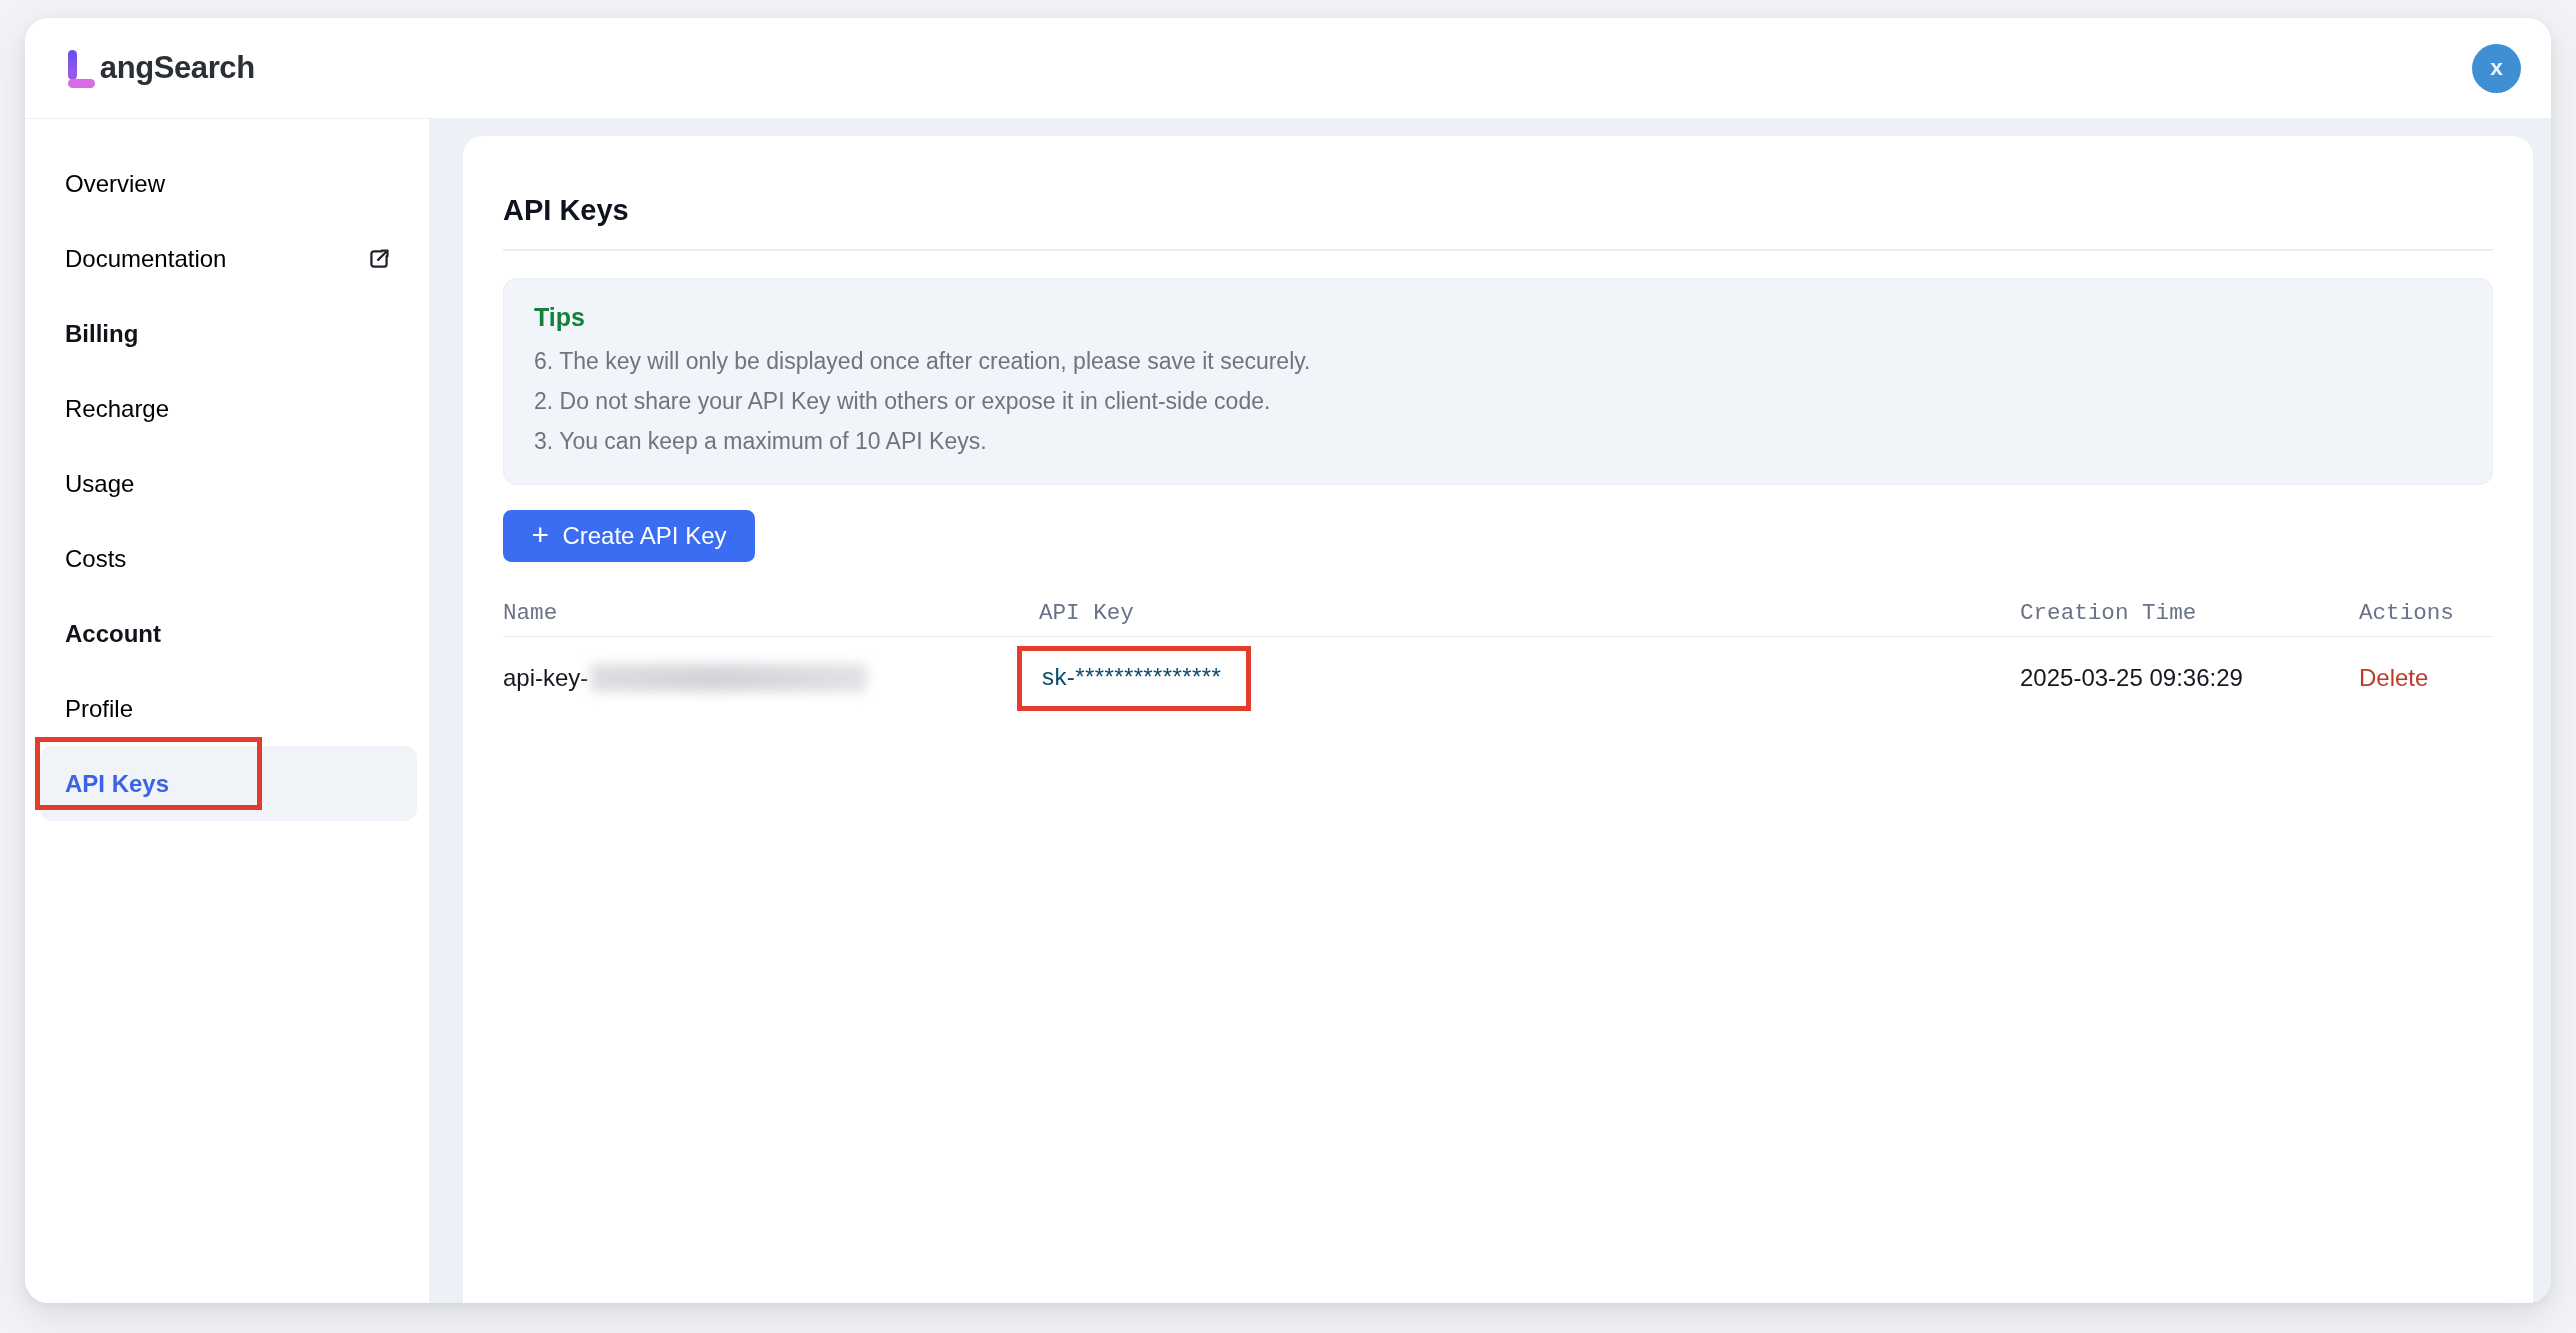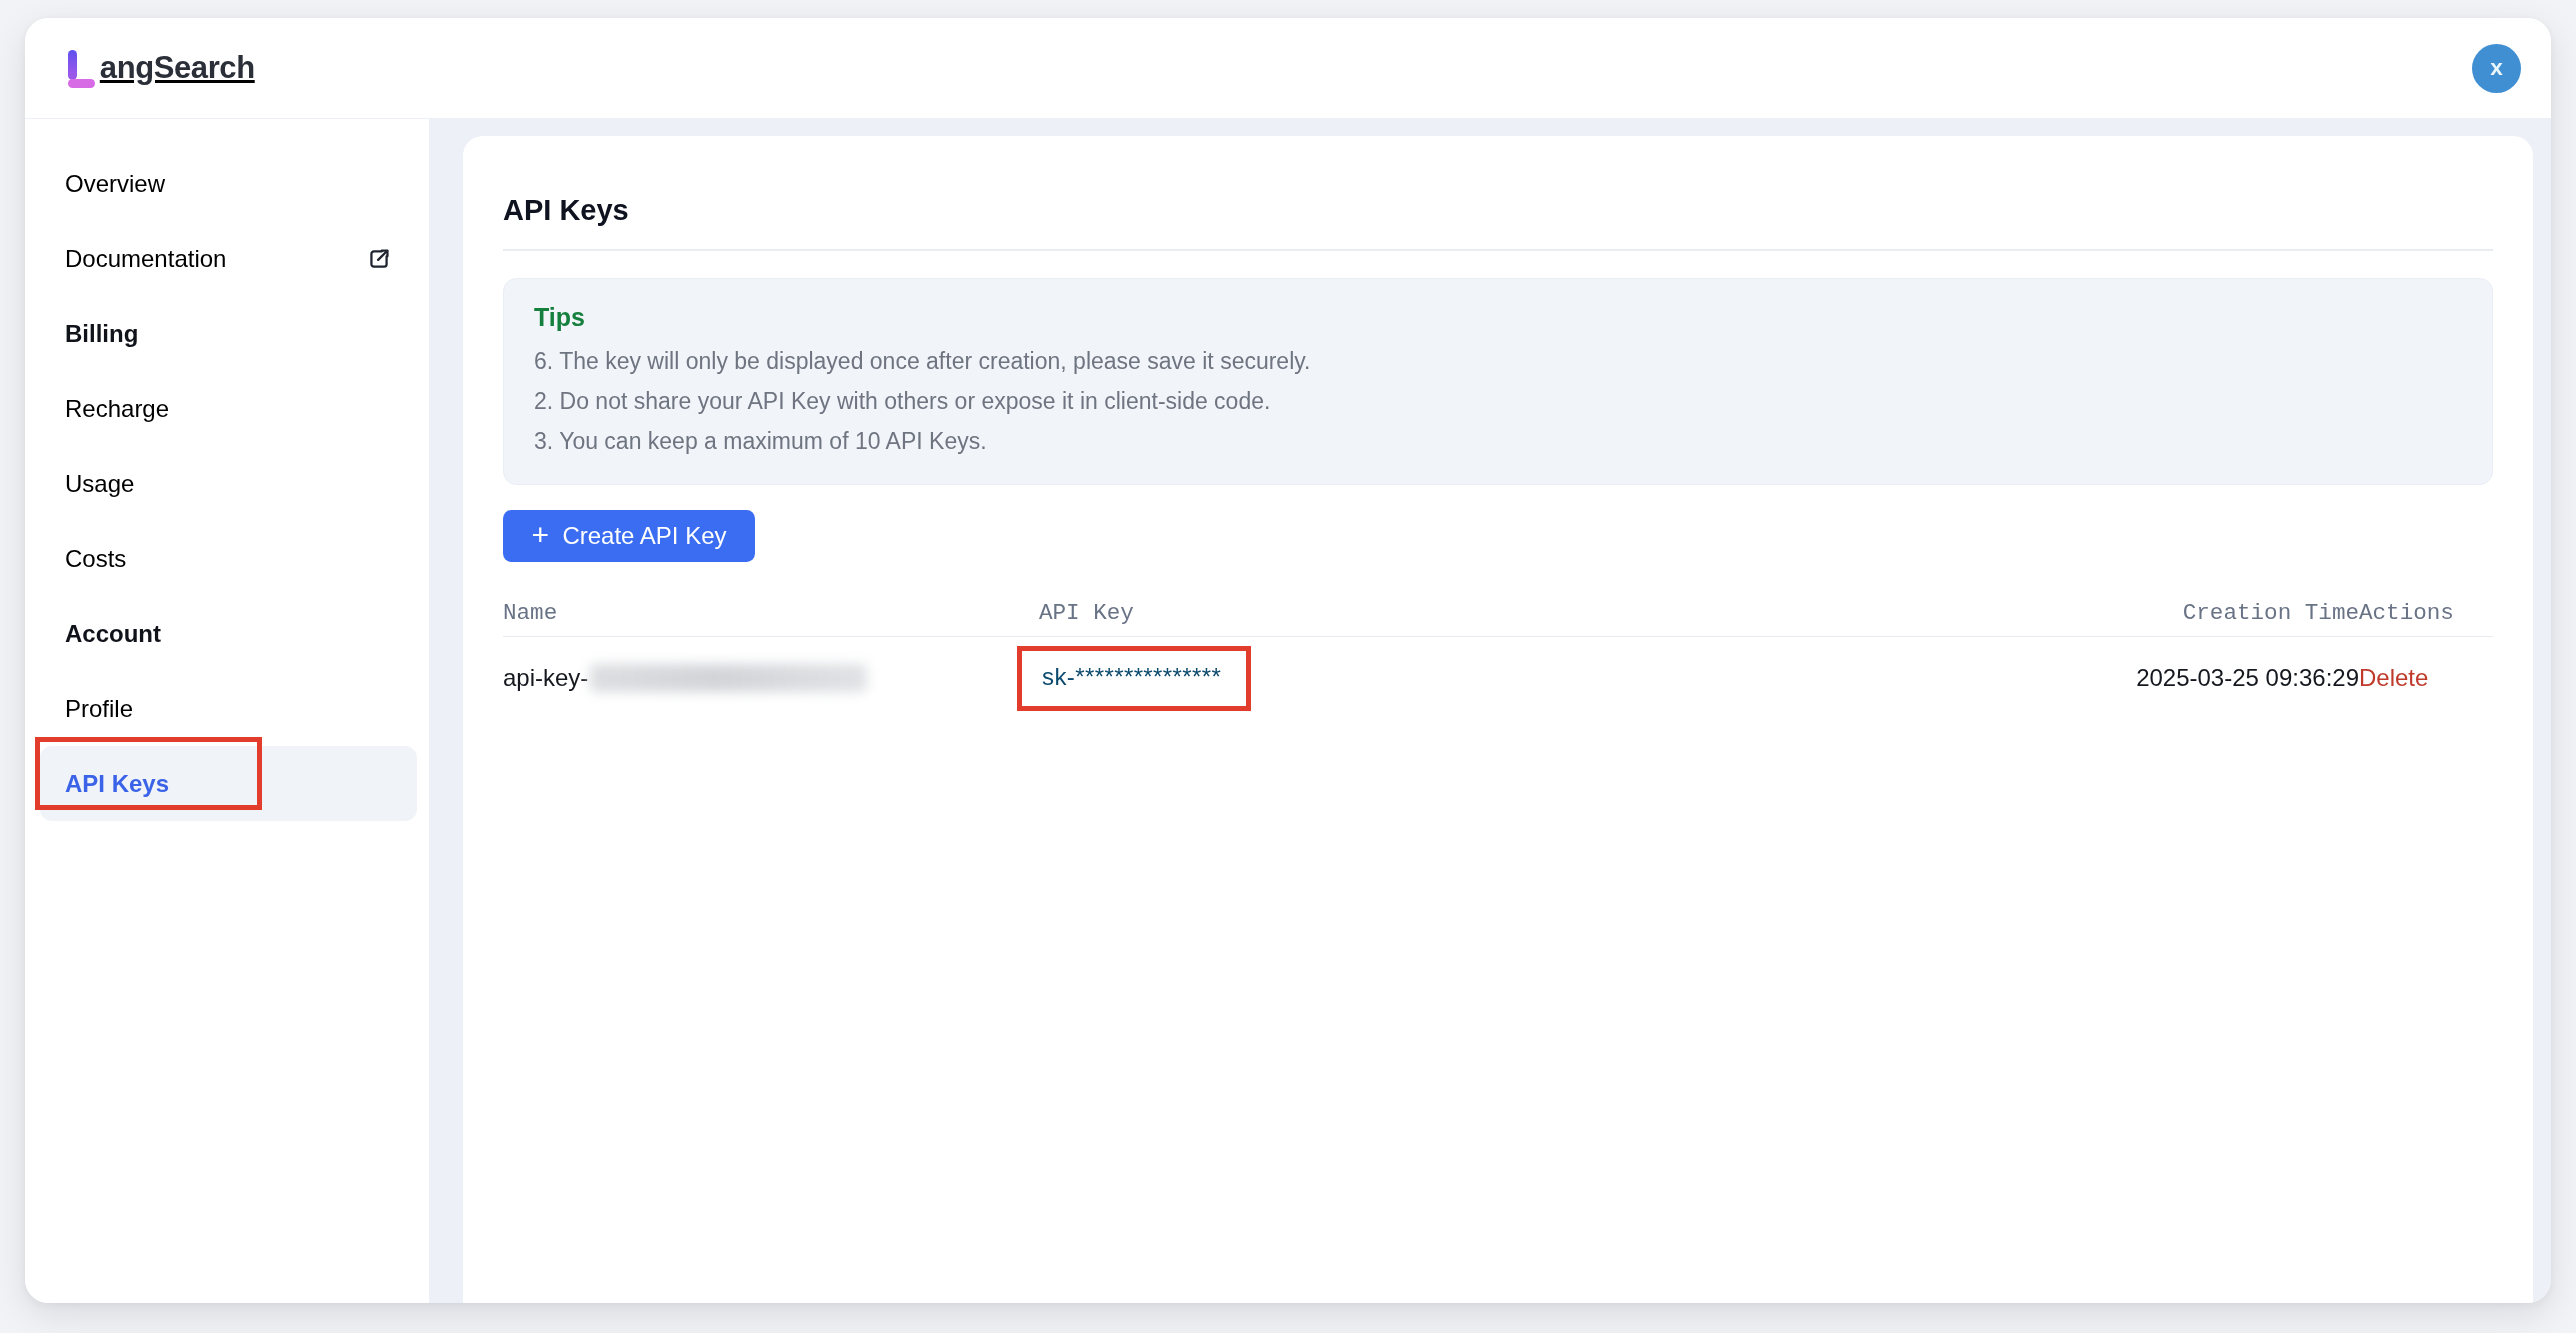--- a/index.html
+++ b/index.html
@@ -19,21 +19,21 @@
     display: flex; flex-direction: column; overflow: hidden;
   }
 
   
   .topbar {
     flex: 0 0 101px; height: 101px;
     display: flex; align-items: center; justify-content: space-between;
     padding: 0 30px 0 39px; border-bottom: 0.8px solid #eceff3; background: #fff;
     box-sizing: border-box;
   }
-  .brand { display: flex; align-items: center; text-decoration: underline; }
+  .brand { display: flex; align-items: center; }
   .logo-l { position: relative; width: 35px; height: 40px; flex: 0 0 35px; }
   .logo-l .vbar {
     position: absolute; left: 4.2px; top: 1.7px; width: 8.4px; height: 30px; border-radius: 5px;
     background: linear-gradient(180deg, #6050ee 0%, #9a58ea 80%);
   }
   .logo-l .hbar {
     position: absolute; left: 4.2px; bottom: 0.8px; width: 27px; height: 8.4px; border-radius: 5px;
     background: #d76be6;
   }
   .brand-rest {
@@ -95,21 +95,21 @@
   .plus-glyph { font-size: 30px; font-weight: 300; line-height: 1; margin-top: -3.4px; }
 
   
   .apikey-table { margin-top: 27px; }
   .thead {
     display: flex; height: 47px; align-items: center;
     border-bottom: 1.7px solid #e7ebf0; color: #697386; font-size: 22.6px; font-family: Liberation Mono, monospace;
   }
   .col-name { width: 536px; flex: 0 0 536px; }
   .col-key { width: 981px; flex: 0 0 981px; }
-  .col-time { width: 339px; flex: 0 0 339px; text-align: right; }
+  .col-time { width: 339px; flex: 0 0 339px; }
   .col-actions { flex: 1; }
   .trow {
     display: flex; align-items: center; padding: 8.4px 0 18.4px;
     font-size: 24px; color: #15181e;
   }
   .name-cell { display: flex; align-items: center; font-weight: 500; }
   .redacted-blur {
     width: 277px; height: 28.5px; margin-left: 1.7px; border-radius: 5px;
     background: linear-gradient(90deg, #dcdee1, #d2d4d8 45%, #e0e2e5);
     filter: blur(5.9px);

